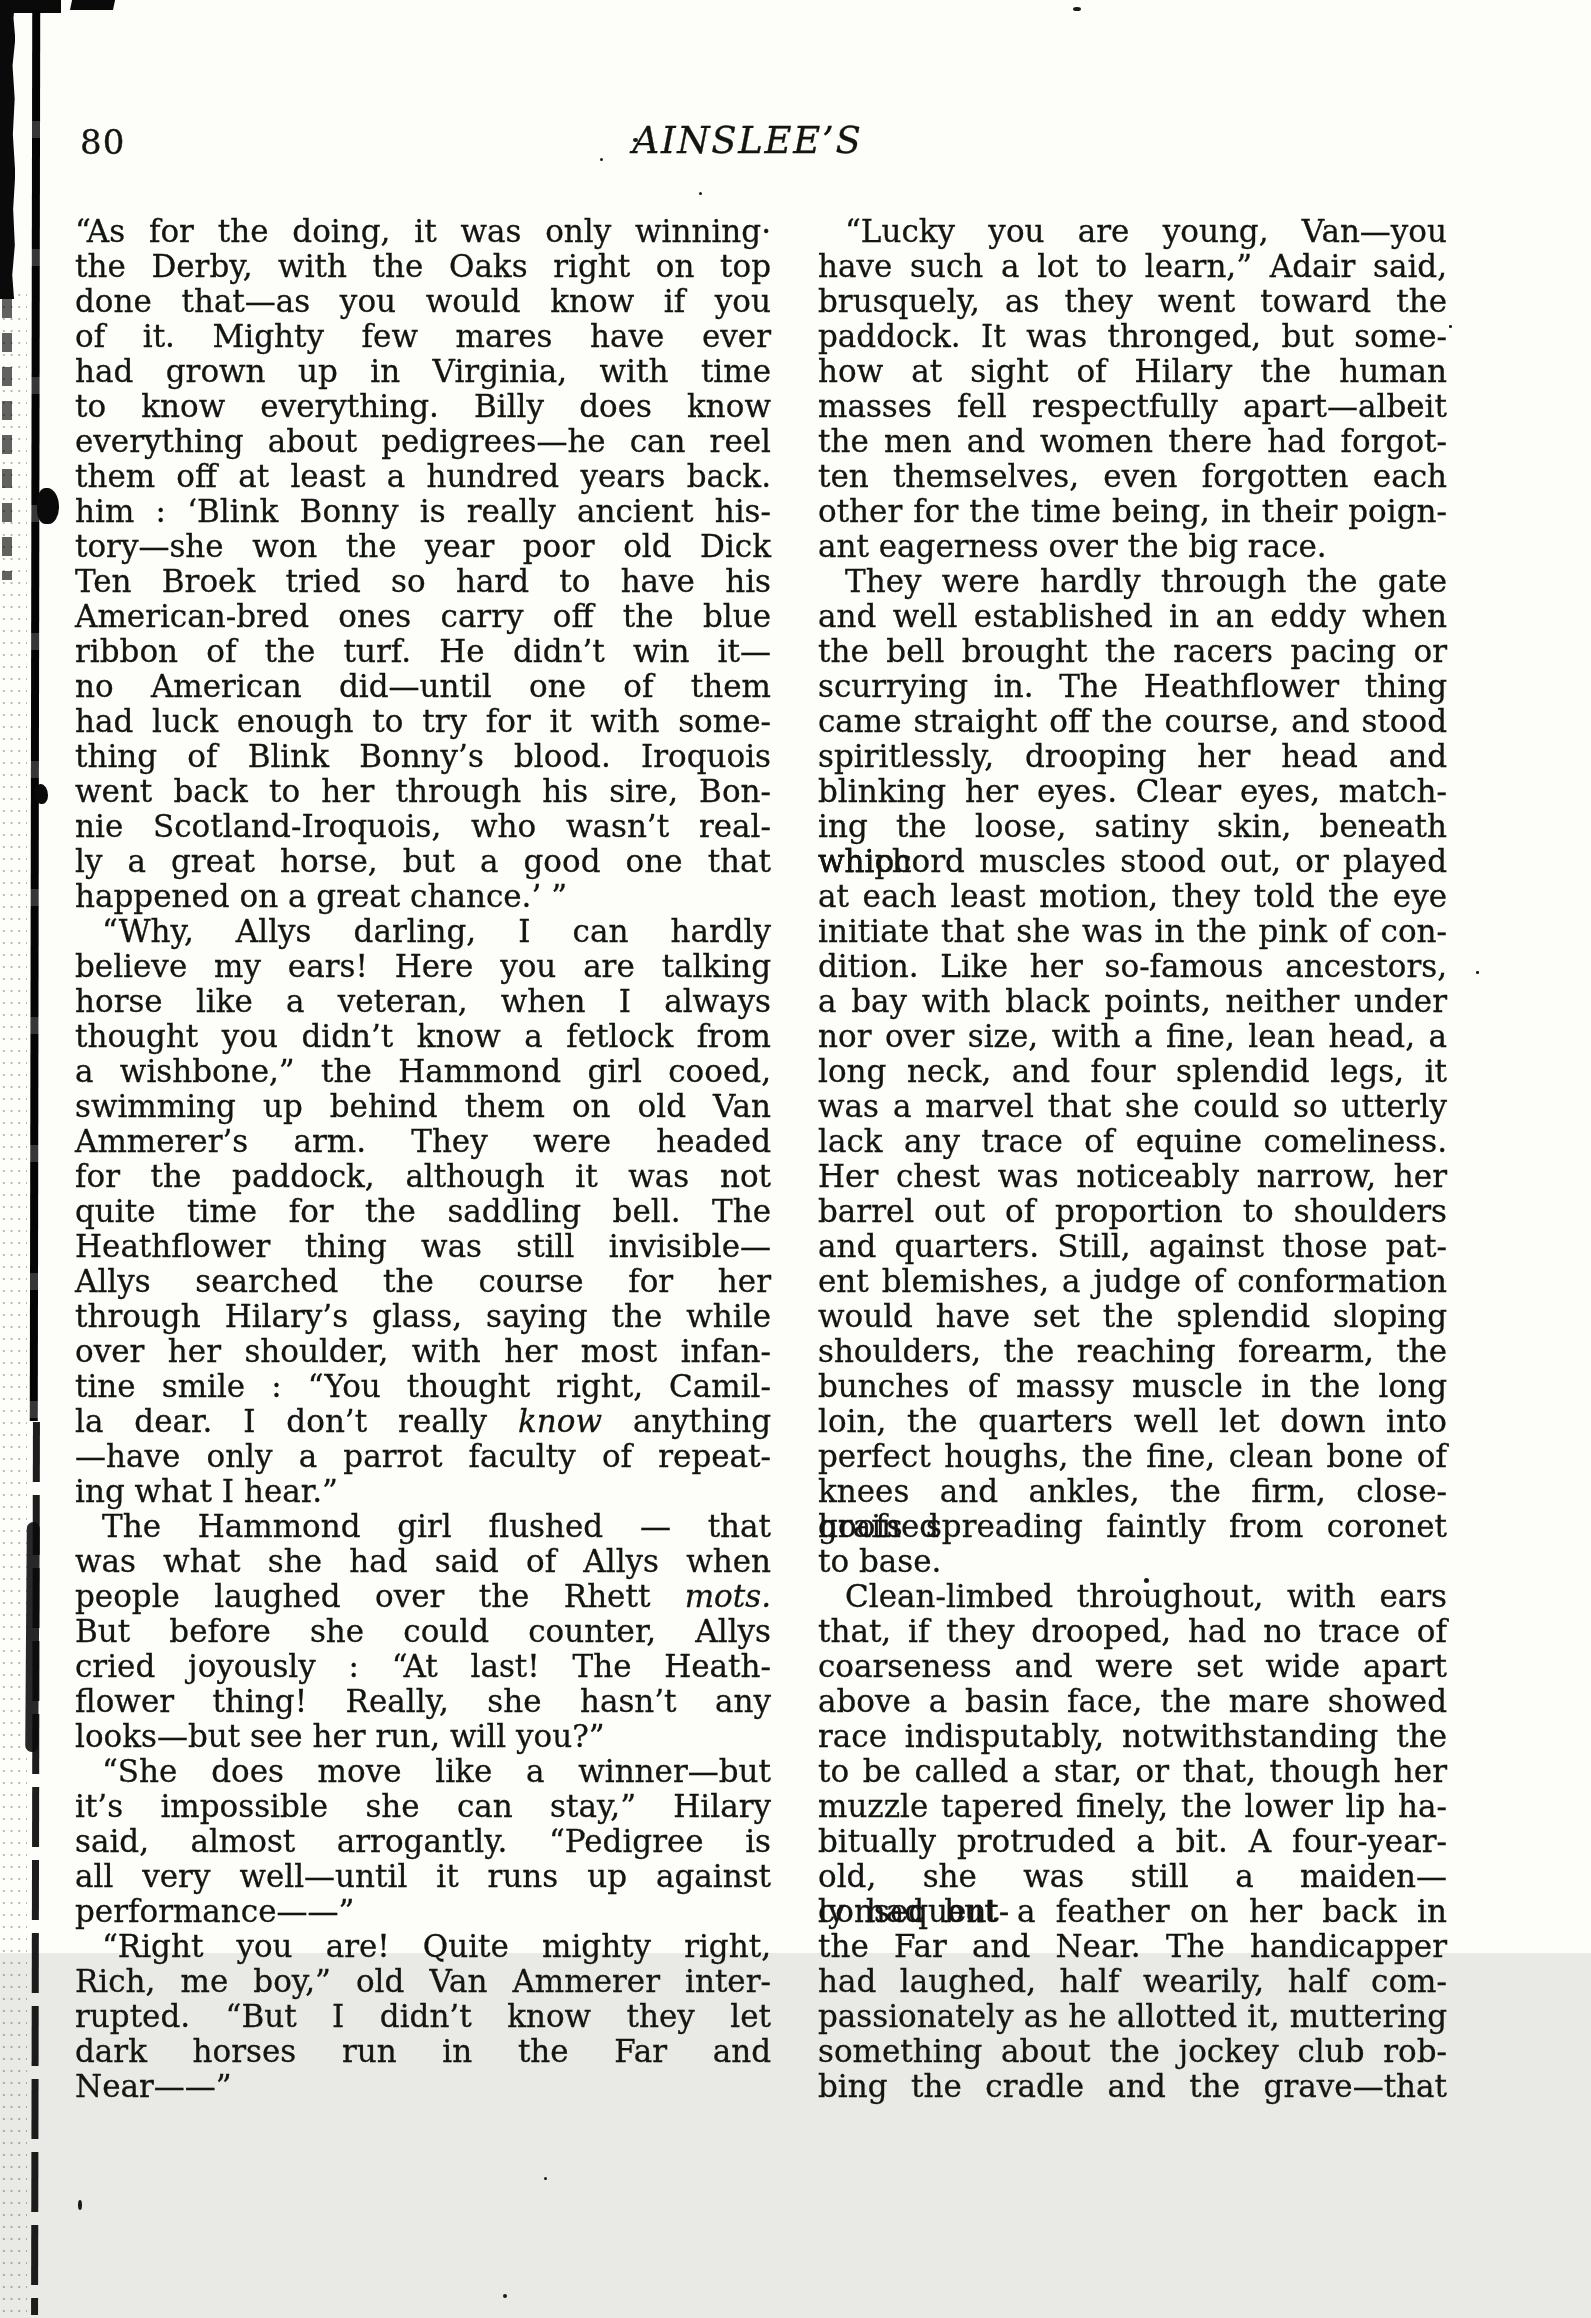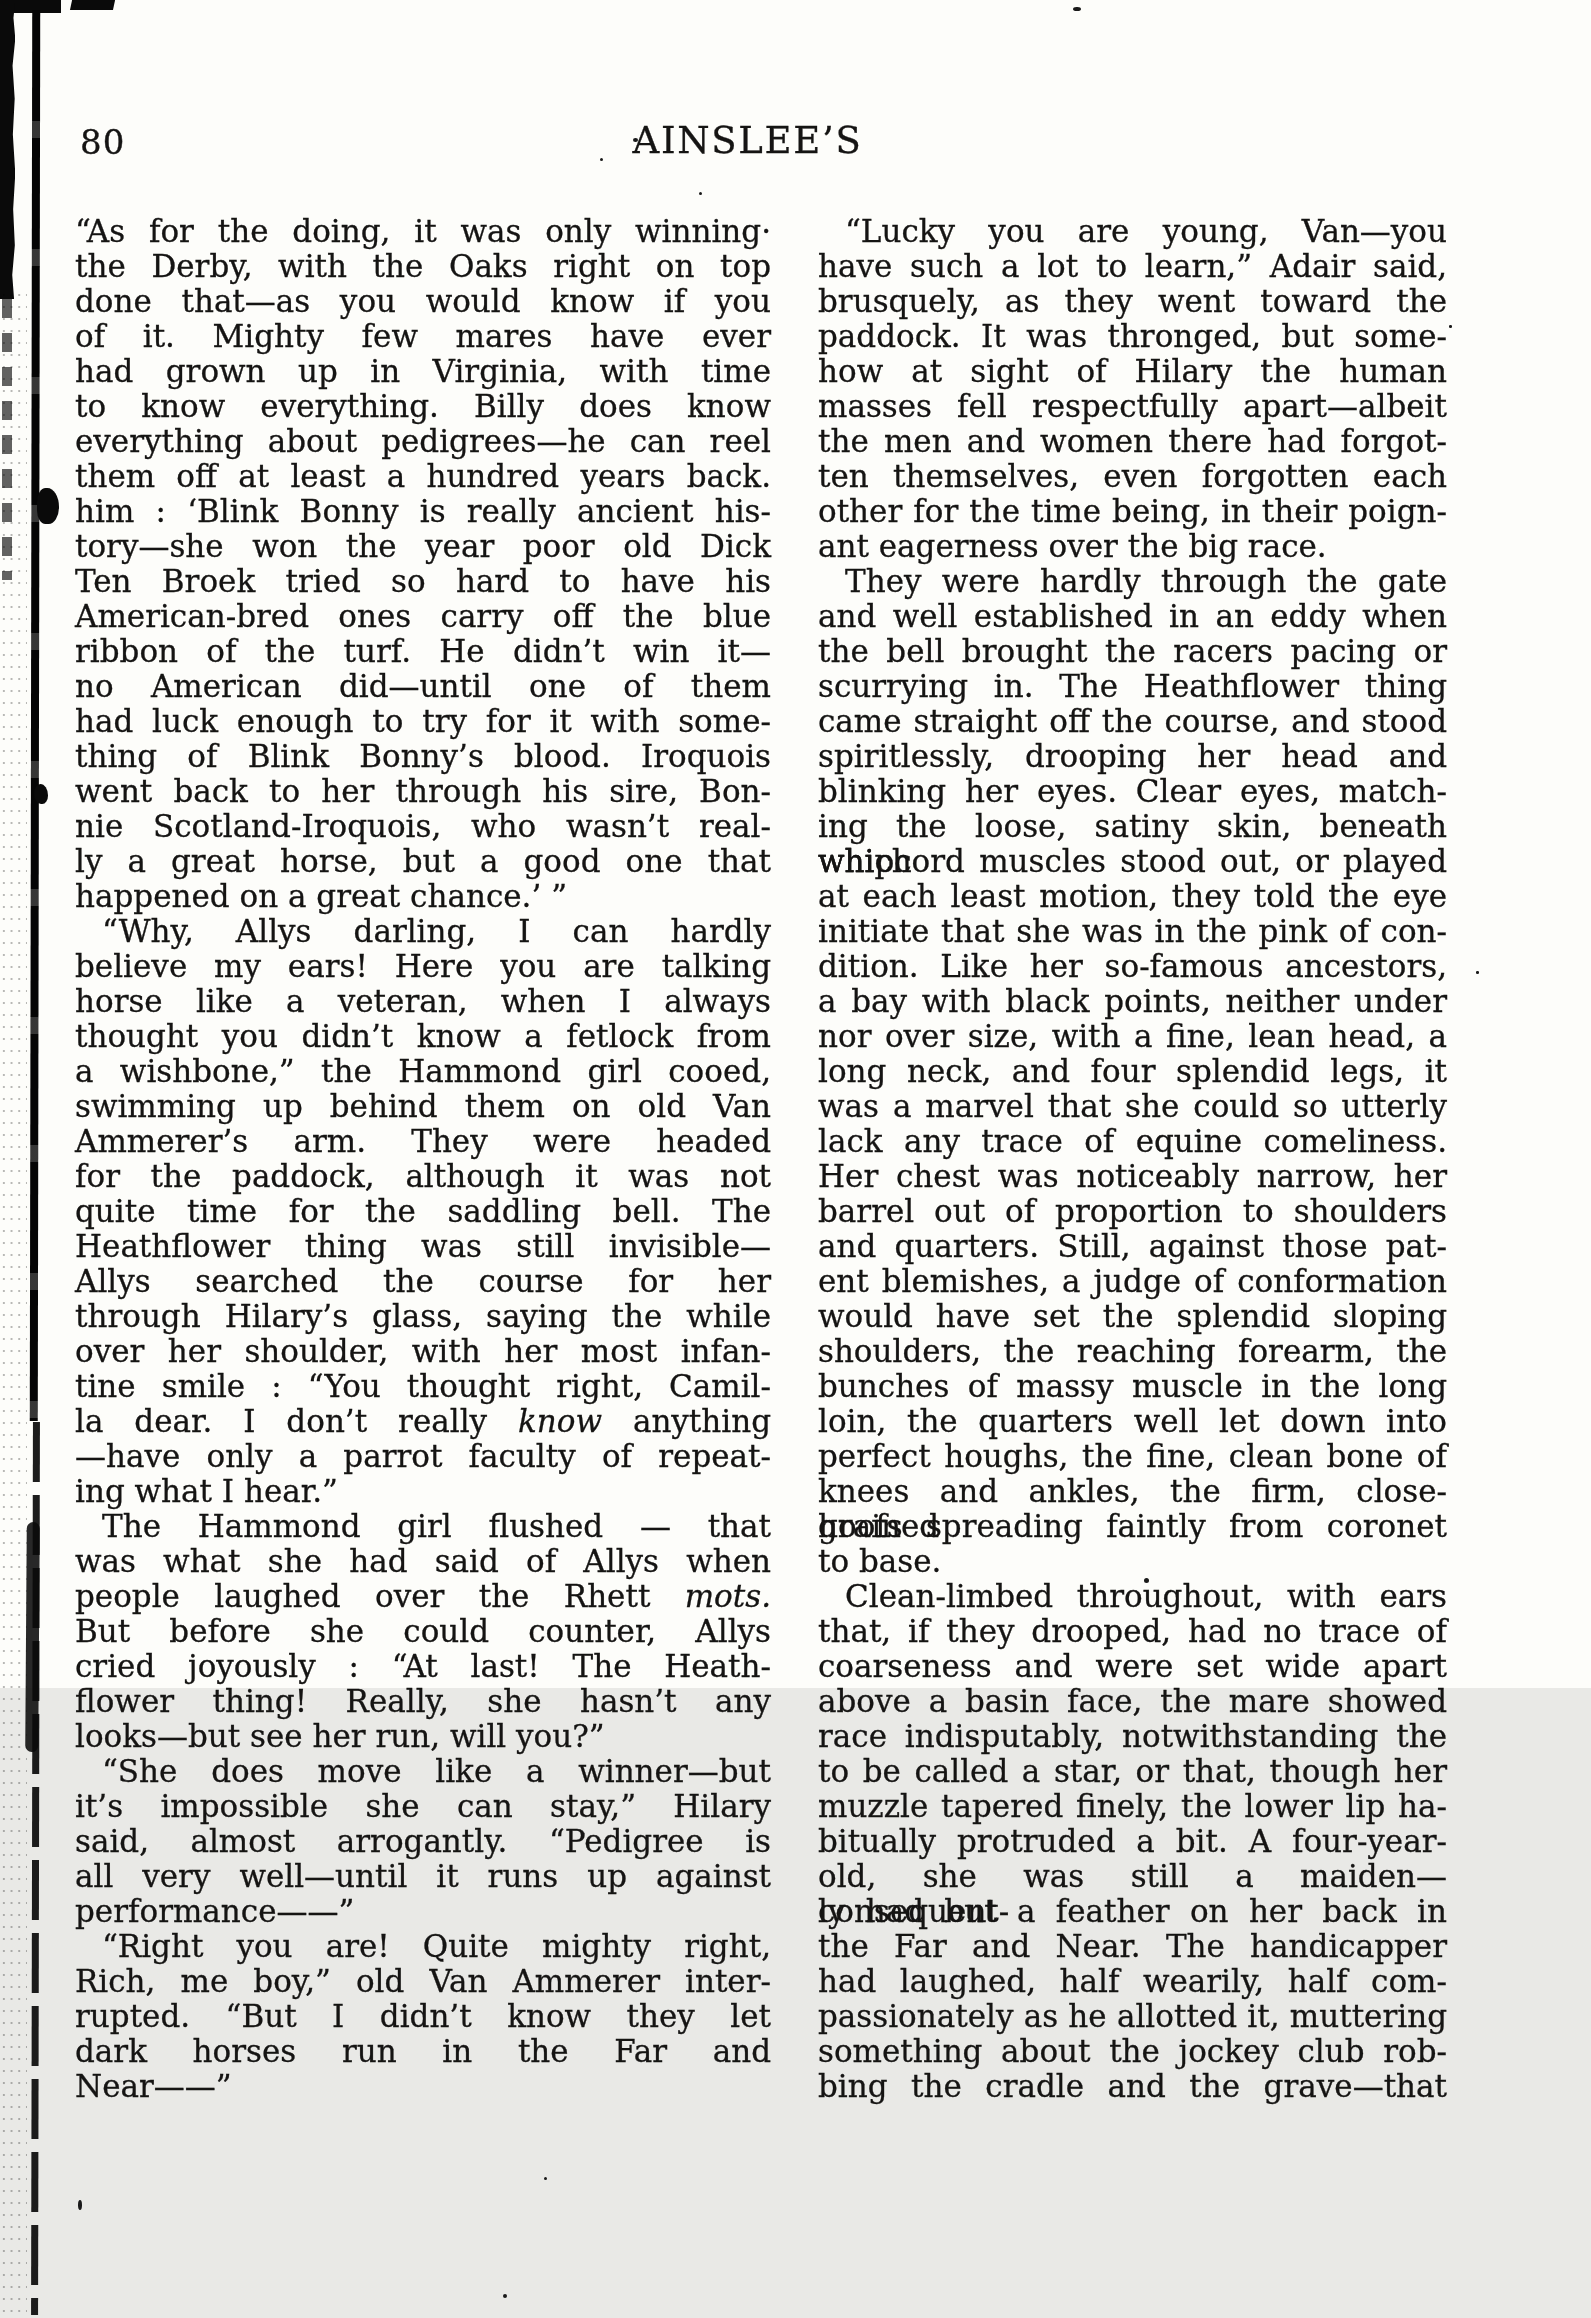--- a/index.html
+++ b/index.html
@@ -1,31 +1,31 @@
 <!DOCTYPE html>
 <html style="font-size:13.6px"><head>
 <meta charset="utf-8">
 <style>
   * { margin:0; padding:0; box-sizing:border-box; }
   html,body { width:1592px; height:2319px; }
   body { background:#e9e9e6; overflow:hidden; }
 
   .page {
-    position:absolute; left:0; top:0; width:1592px; height:1688px;
+    position:absolute; left:0; top:0; width:1592px; height:1953px;
     background:#fdfdfa; color:#151413;
     font-family:"DejaVu Serif","Liberation Serif",serif;
     -webkit-text-stroke:0.3px #151413;
   }
 
   
   .header { position:absolute; left:75px; top:119px; width:1371px; height:54px; }
   .page-num { position:absolute; left:5.1px; top:3.4px; font-size:34px; letter-spacing:0.9px; }
   .running-title {
     position:absolute; left:8px; right:0; top:0; text-align:center;
-    font-size:37px; letter-spacing:1.7px;
+    font-style:italic; font-size:37px; letter-spacing:1.7px;
     transform:translateX(-17px);
   }
 
   
   .col { position:absolute; top:214px; font-size:31px; line-height:35px; }
   .col-left  { left:75px;  width:696px; }
   .col-right { left:818px; width:629px; }
   .line { text-align:justify; text-align-last:justify; height:35px; }
   .line.last { text-align-last:left; }
   .line.indent { text-indent:27px; }

